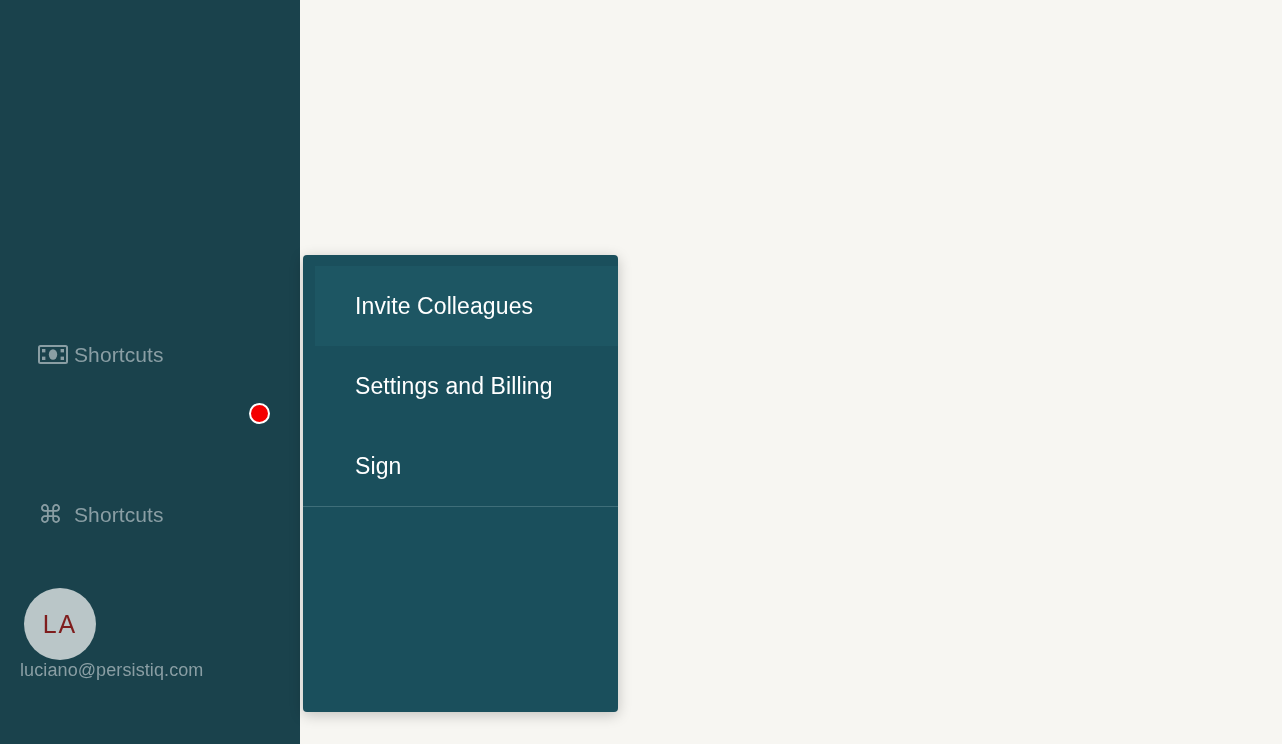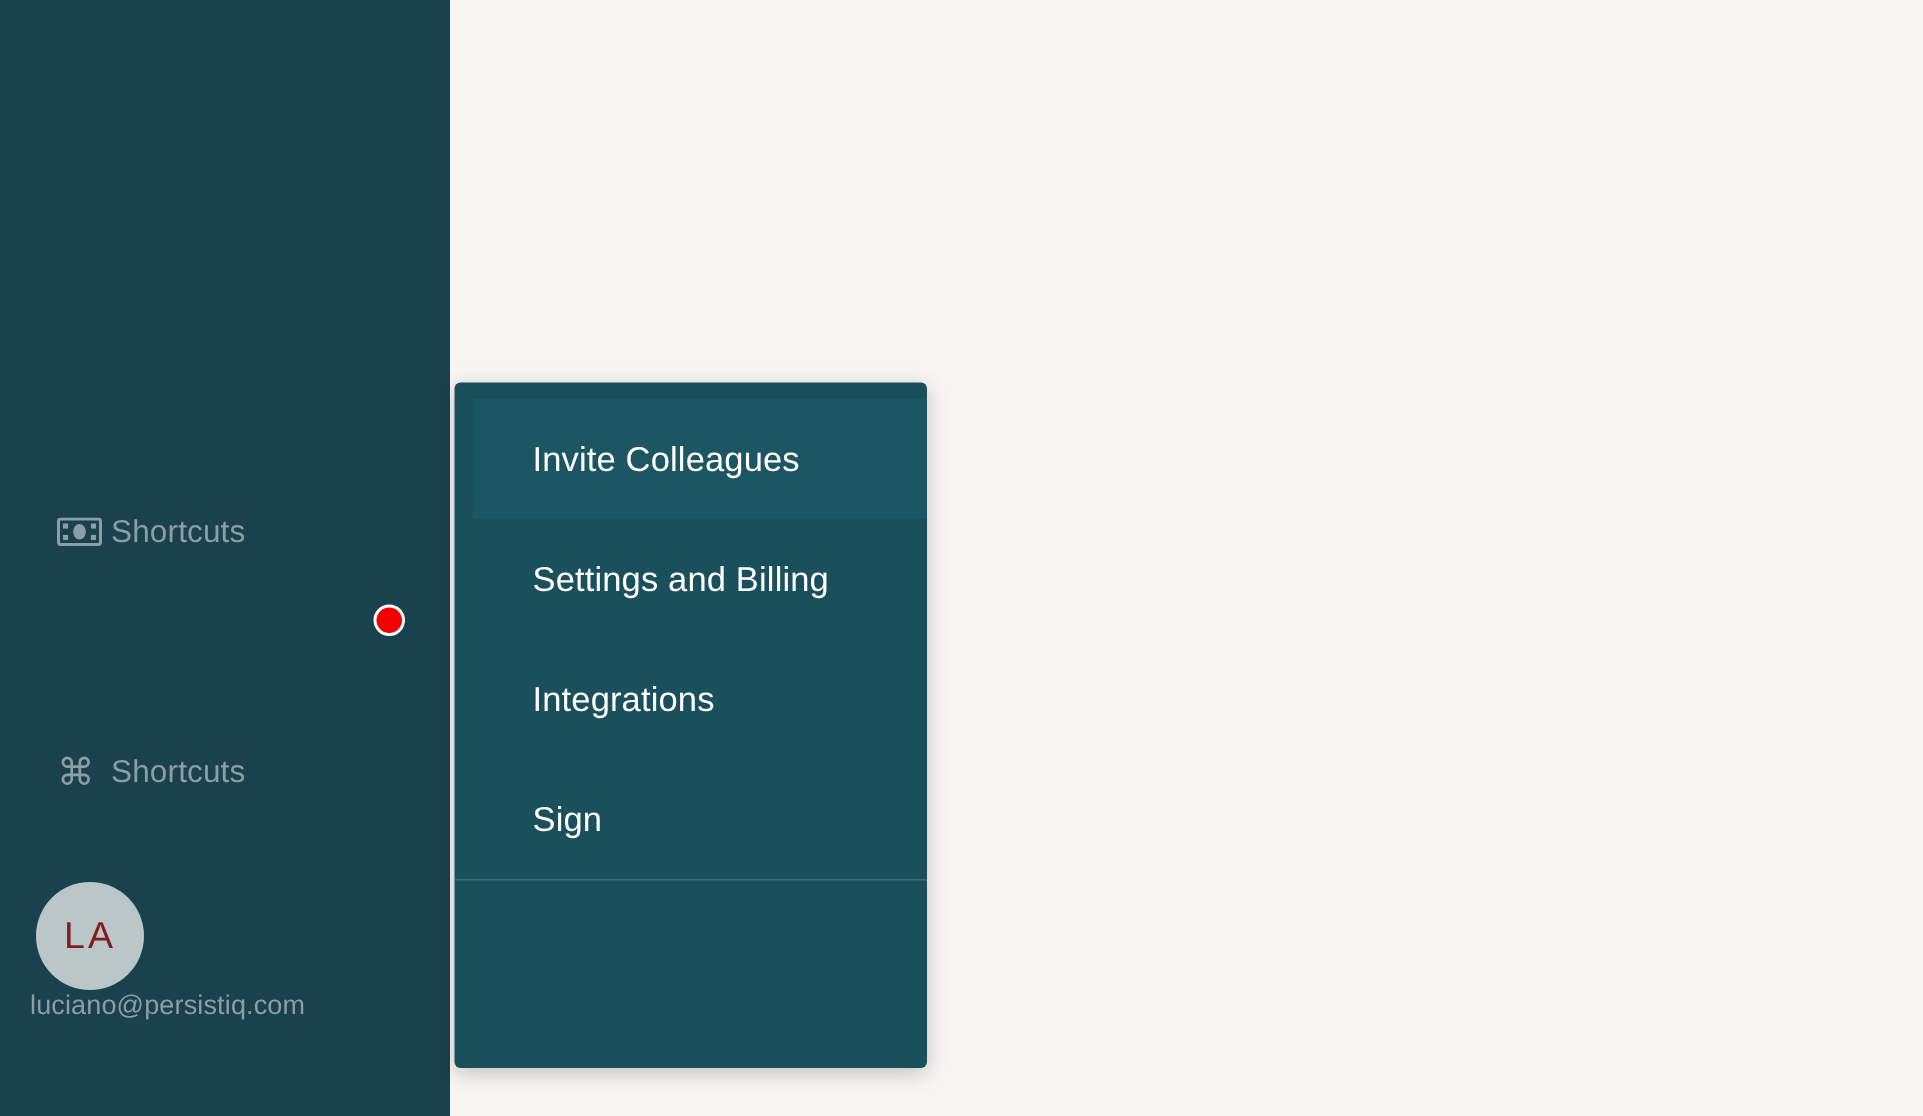--- a/index.html
+++ b/index.html
@@ -175,23 +175,20 @@
 <div id="dropdown">
 
   <div id="menu-group-top">
     <div class="menu-item active">
       <span>Invite Colleagues</span>
     </div>
     <div class="menu-item">
       <span>Settings and Billing</span>
     </div>
     <div class="menu-item">
-      <span>Integrations</span>
-    </div>
-    <div class="menu-item">
       <span>Sign</span>
     </div>
   </div>
 
   <div class="menu-divider"></div>
 
 
 </div>
 
 </body></html>

